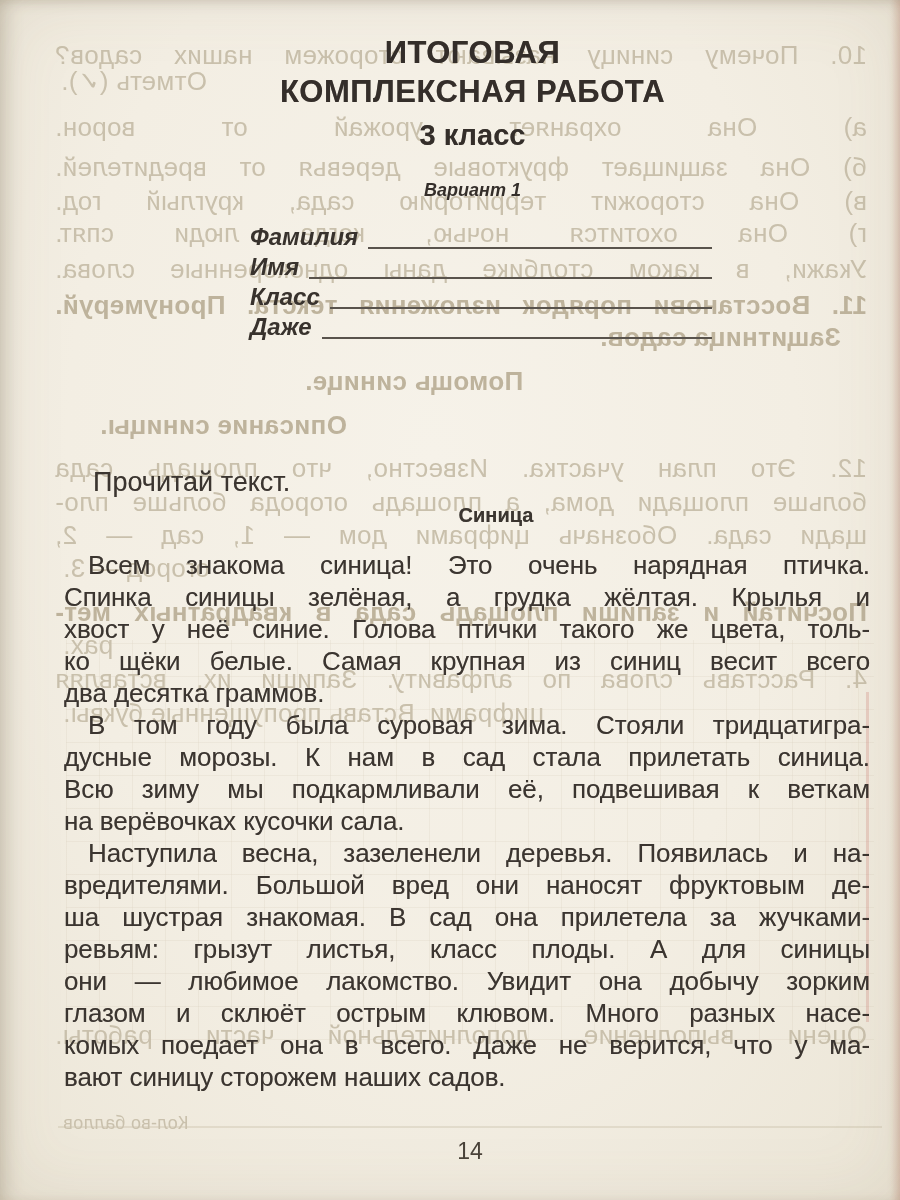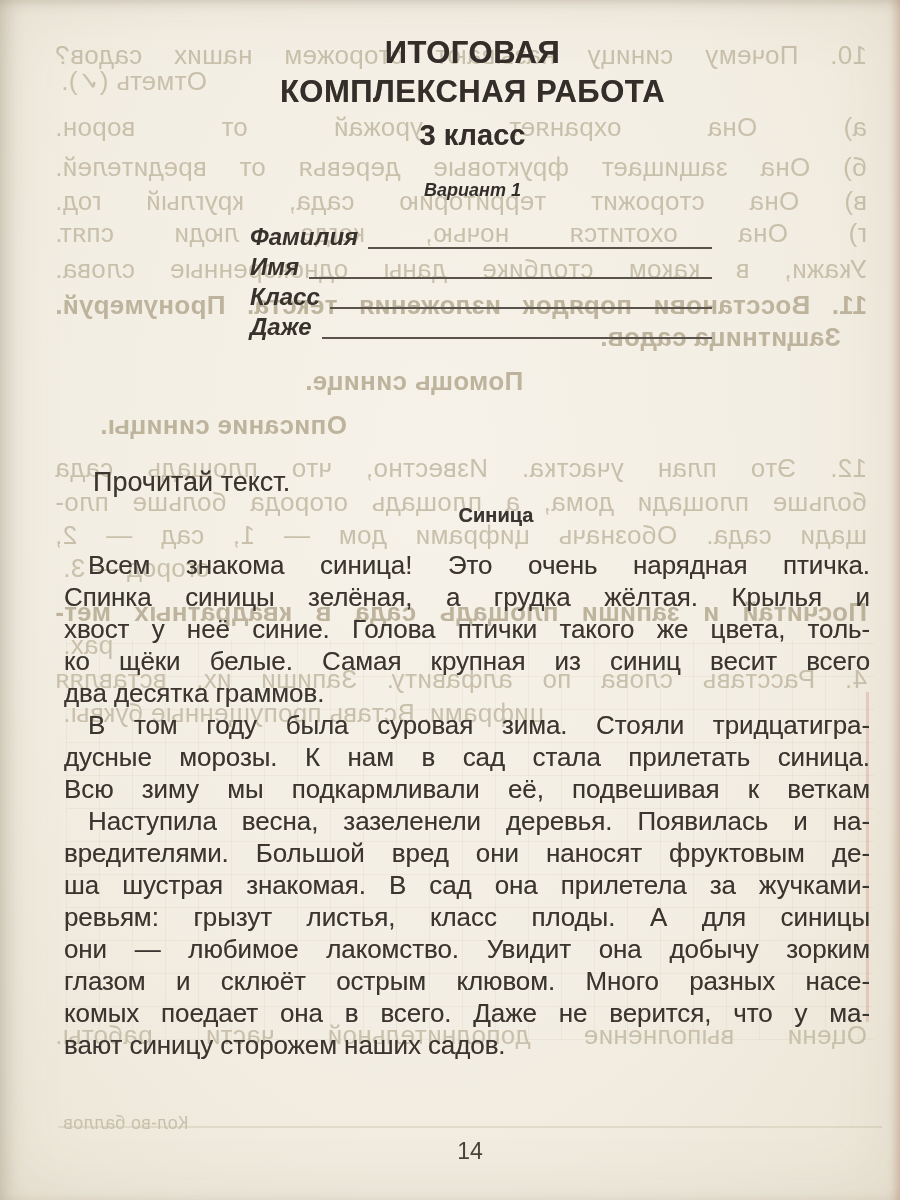--- a/index.html
+++ b/index.html
@@ -121,20 +121,21 @@
 
   <div class="story">
     <div class="ln ind">Всем знакома синица! Это очень нарядная птичка.</div>
     <div class="ln">Спинка синицы зелёная, а грудка жёлтая. Крылья и</div>
     <div class="ln">хвост у неё синие. Голова птички такого же цвета, толь-</div>
     <div class="ln">ко щёки белые. Самая крупная из синиц весит всего</div>
     <div class="ln plast">два десятка граммов.</div>
     <div class="ln ind">В том году была суровая зима. Стояли тридцатигра-</div>
     <div class="ln">дусные морозы. К нам в сад стала прилетать синица.</div>
     <div class="ln">Всю зиму мы подкармливали её, подвешивая к веткам</div>
+    <div class="ln plast">на верёвочках кусочки сала.</div>
     <div class="ln ind">Наступила весна, зазеленели деревья. Появилась и на-</div>
     <div class="ln">вредителями. Большой вред они наносят фруктовым де-</div>
     <div class="ln">ша шустрая знакомая. В сад она прилетела за жучками-</div>
     <div class="ln">ревьям: грызут листья, класс плоды. А для синицы</div>
     <div class="ln">они — любимое лакомство. Увидит она добычу зорким</div>
     <div class="ln">глазом и склюёт острым клювом. Много разных насе-</div>
     <div class="ln">комых поедает она в всего. Даже не верится, что у ма-</div>
     <div class="ln plast">вают синицу сторожем наших садов.</div>
   </div>
 

